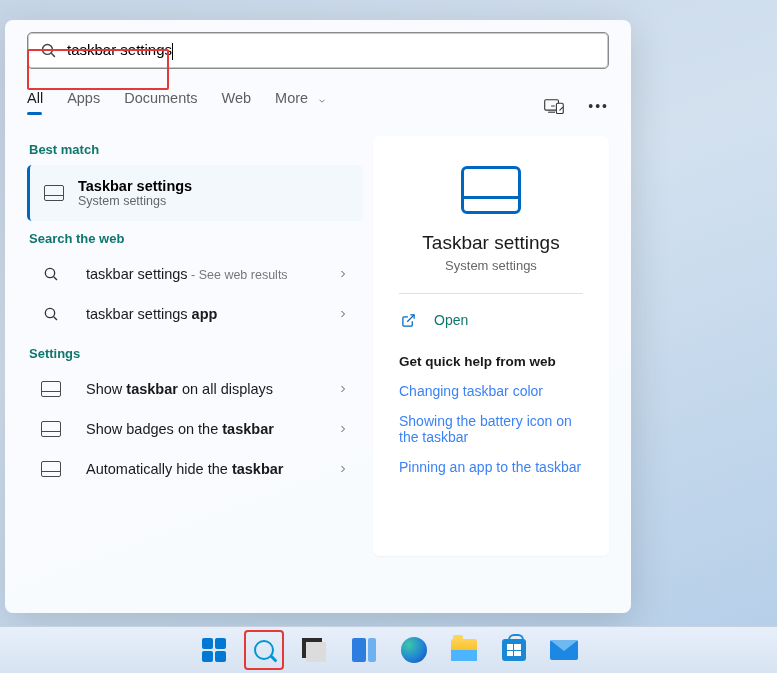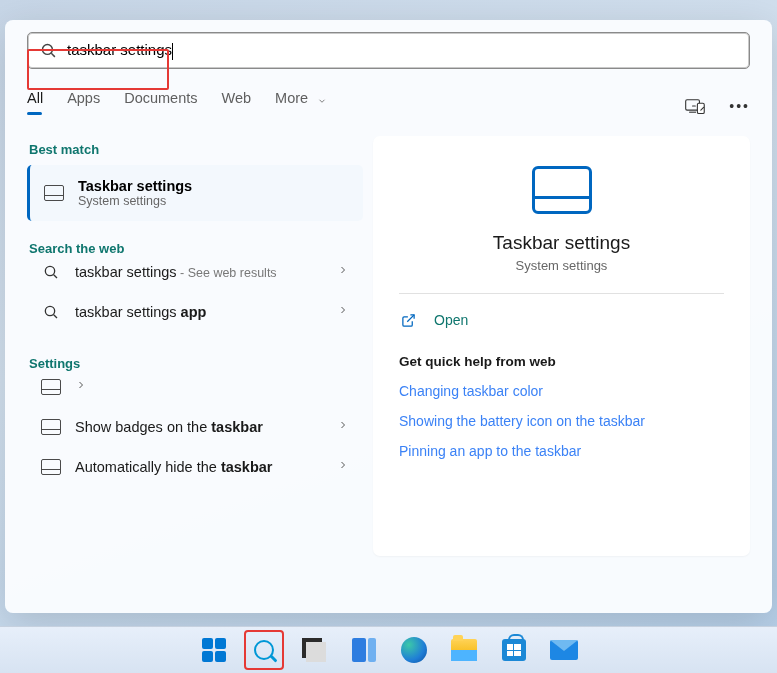--- a/index.html
+++ b/index.html
@@ -1,35 +1,35 @@
 <!DOCTYPE html>
 <html><head>
 <meta charset="utf-8">
 <style>
 * { margin:0; padding:0; box-sizing:border-box; font-family:"Segoe UI",Arial,sans-serif; }
 body { width:777px; height:673px; background:linear-gradient(160deg,#c7d6e7 0%,#d3e1ef 40%,#b4cee8 100%); overflow:hidden; position:relative; }
-.panel { position:absolute; left:5px; top:20px; width:767px; height:593px; background:rgba(250,252,254,.97); border-radius:8px; box-shadow:0 10px 40px rgba(0,0,0,.15); padding:12px 22px 18px; }
+.panel { position:absolute; left:5px; top:20px; width:626px; height:593px; background:rgba(250,252,254,.97); border-radius:8px; box-shadow:0 10px 40px rgba(0,0,0,.15); padding:12px 22px 18px; }
 .search-wrap { border:2.5px solid #e53935; border-radius:2px; height:41px; width:142px; position:absolute; left:22px; top:29px; pointer-events:none; z-index:3; }
 .search-bar { display:flex; align-items:center; height:37px; border:1px solid #8a8a8a; border-radius:5px; background:#fff; padding:0 12px; margin-top:0; box-shadow:inset 0 0 0 1px #c9c9c9; }
 .search-bar svg { flex-shrink:0; }
 .search-input { border:none; outline:none; font-size:15px; margin-left:10px; flex:1; background:transparent; }
 .search-input::after { content:""; }
 .cursor-line { width:1px; height:17px; background:#000; display:inline-block; vertical-align:middle; }
 .tabs { display:flex; align-items:center; gap:24px; margin-top:21px; font-size:14.5px; color:#5f5f5f; position:relative; }
 .tab { cursor:pointer; padding-bottom:16px; }
 .tab.active { color:#1a1a1a; }
 .tab.active::after { content:""; display:block; position:absolute; height:3px; width:15px; background:#0067c0; border-radius:3px; margin-top:6px; }
 .tab-more { display:flex; align-items:flex-end; gap:9px; }
 .tabs-right { margin-left:auto; display:flex; align-items:center; gap:22px; }
 .content { display:flex; gap:10px; margin-top:14px; }
 .left { width:336px; }
 .right { flex:1; background:#fff; border-radius:7px; padding:20px 26px 24px; min-height:420px; box-shadow:0 1px 2px rgba(0,0,0,.04); }
 .sec-label { font-size:13px; font-weight:600; color:#0f766e; margin:6px 0 8px 2px; }
 .best-card { background:#f3f8fd; border-radius:5px; height:56px; display:flex; align-items:center; padding:0 14px; border-left:3px solid #0067c0; gap:14px; }
-.row { display:flex; align-items:flex-start; height:40px; padding:0 14px; gap:14px; cursor:pointer; border-radius:4px; }
+.row { display:flex; align-items:center; height:40px; padding:0 14px; gap:25px; cursor:pointer; border-radius:4px; }
 .row .txt { flex:1; font-size:14.5px; color:#1a1a1a; white-space:nowrap; overflow:hidden; text-overflow:ellipsis; }
 .row.multi { height:56px; }
 .row .txt.multi { white-space:normal; line-height:1.25; }
 .row .sub { font-size:12.5px; color:#777; }
 .chev { color:#555; }
 .icon-slot { width:20px; display:flex; justify-content:center; }
 .tb-icon { width:22px; height:16px; border:1.6px solid #4a4a4a; border-radius:2px; position:relative; }
 .tb-icon::after { content:""; position:absolute; left:0; right:0; bottom:0; height:4px; border-top:1.6px solid #4a4a4a; }
 .right-hero { display:flex; flex-direction:column; align-items:center; padding-top:10px; }
 .big-icon { width:60px; height:48px; border:3px solid #0067c0; border-radius:6px; position:relative; }
@@ -112,21 +112,21 @@
       <div class="best-card">
         <span class="icon-slot">
             <span class="tb-icon"></span>
           </span>
         <div>
           <div style="font-size:14.5px;font-weight:600">Taskbar settings</div>
           <div style="font-size:12.5px;color:#666">System settings</div>
         </div>
       </div>
 
-      <div class="sec-label" style="margin-top:20px">Search the web</div>
+      <div class="sec-label" style="margin-top:10px">Search the web</div>
       <div class="row">
         <span class="icon-slot">
             <svg width="16" height="16" viewBox="0 0 24 24" fill="none" stroke="#333" stroke-width="2">
               <circle cx="10.5" cy="10.5" r="7"></circle>
               <line x1="21" y1="21" x2="16" y2="16"></line>
             </svg>
           </span>
         <span class="txt"><span>taskbar settings</span><span class="sub"> - See web results</span></span>
         <svg class="chev" width="12" height="12" viewBox="0 0 24 24" fill="none" stroke="currentColor" stroke-width="2">
             <polyline points="9 6 15 12 9 18"></polyline>
@@ -144,20 +144,21 @@
             <polyline points="9 6 15 12 9 18"></polyline>
           </svg>
       </div>
 
       <div class="sec-label" style="margin-top:12px">Settings</div>
       <div id="settings-list">
           <div class="row">
             <span class="icon-slot">
               <span class="tb-icon"></span>
             </span>
+            <span class="txt">Show <b>taskbar</b> on all displays</span>
             <svg class="chev" width="12" height="12" viewBox="0 0 24 24" fill="none" stroke="currentColor" stroke-width="2">
               <polyline points="9 6 15 12 9 18"></polyline>
             </svg>
           </div>
           <div class="row">
             <span class="icon-slot">
               <span class="tb-icon"></span>
             </span>
             <span class="txt">Show badges on the <b>taskbar</b></span>
             <svg class="chev" width="12" height="12" viewBox="0 0 24 24" fill="none" stroke="currentColor" stroke-width="2">

